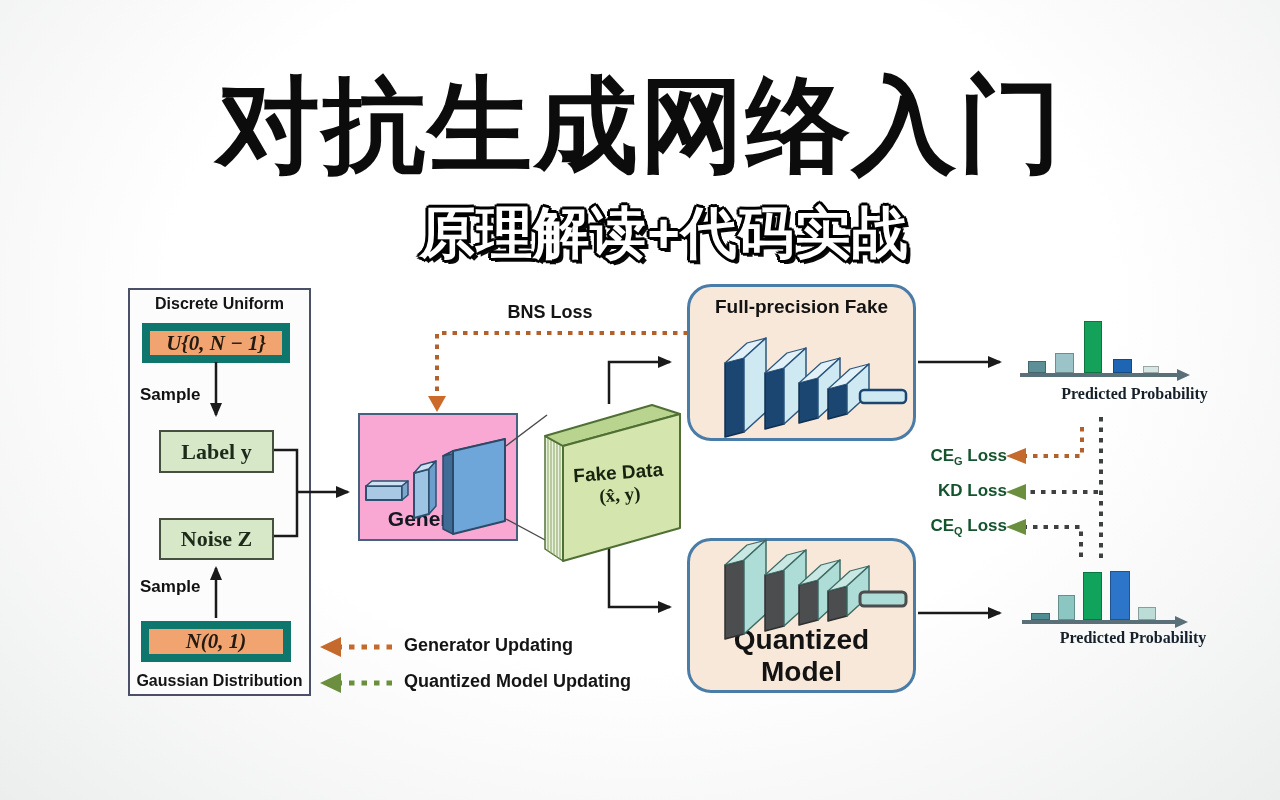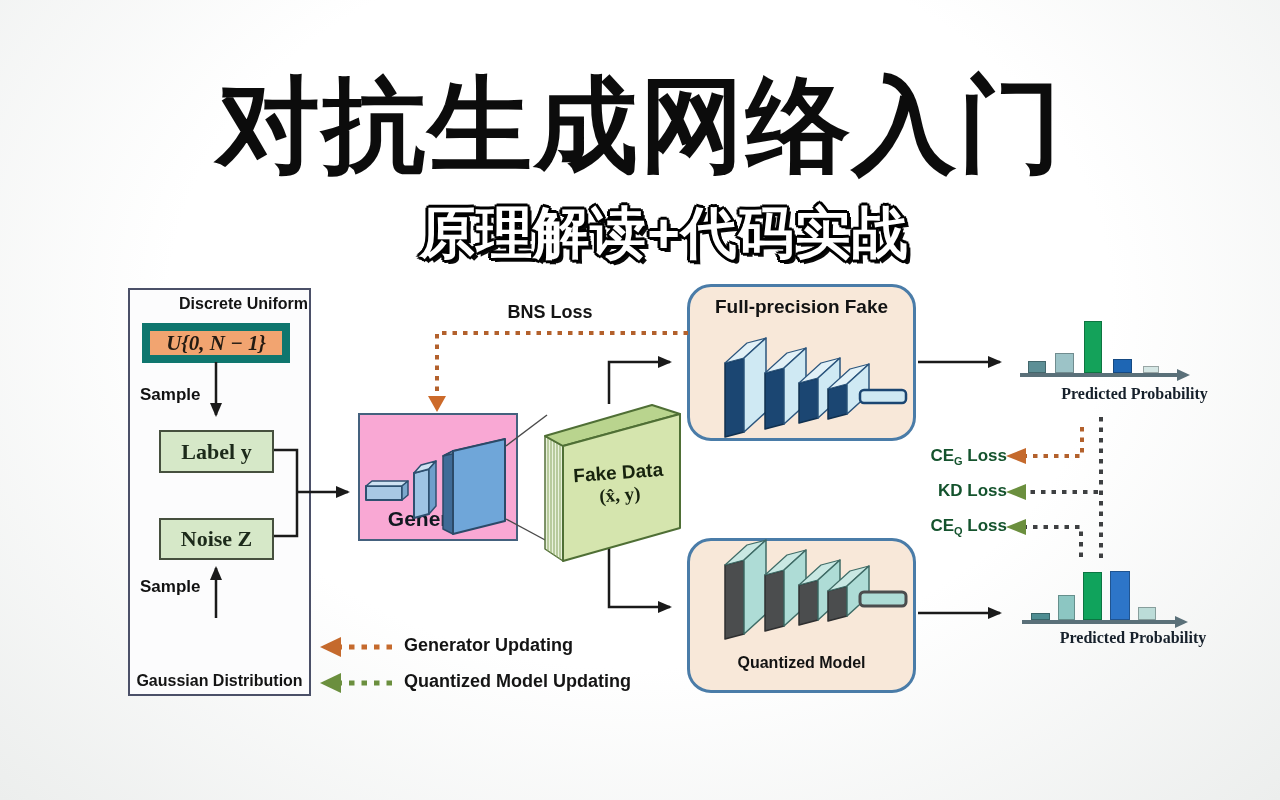--- a/index.html
+++ b/index.html
@@ -19,21 +19,21 @@
     font-size:56px;font-weight:800;color:#ffffff;letter-spacing:1px;
     text-shadow:3px 0 0 #000,-3px 0 0 #000,0 3px 0 #000,0 -3px 0 #000,
       2px 2px 0 #000,-2px -2px 0 #000,2px -2px 0 #000,-2px 2px 0 #000,4px 4px 0 #0a0a0a;
     padding-left:24px;
   }
   
   .panel{
     left:128px;top:288px;width:183px;height:408px;
     background:#fcfcfd;border:2px solid #4b5068;box-sizing:border-box;
   }
-  .panel-header{left:0;top:5px;width:100%;text-align:center;font-size:16px;font-weight:bold;color:#141414;padding-left:24px;}
+  .panel-header{left:0;top:5px;width:100%;text-align:center;font-size:16px;font-weight:bold;color:#141414;}
   .panel-footer{left:0;bottom:4px;width:100%;text-align:center;font-size:16px;font-weight:bold;color:#141414;}
   .obox{
     background:#f2a470;border:8px solid #0f766e;box-sizing:border-box;
     display:flex;align-items:center;justify-content:center;
     font-family:"Liberation Serif", serif;font-weight:bold;font-style:italic;
     font-size:21px;color:#231a12;
   }
   .gbox{
     background:#d6e8c8;border:2px solid #46503e;box-sizing:border-box;
     display:flex;align-items:center;justify-content:center;
@@ -82,32 +82,33 @@
 <div class="abs main-title">对抗生成网络入门</div>
 <div class="abs subtitle">原理解读+代码实战</div>
 
 <div class="abs panel">
   <div class="abs panel-header">Discrete Uniform</div>
   <div class="abs obox" style="left:12px;top:33px;width:148px;height:40px;">U{0, N − 1}</div>
   <div class="abs sample" style="left:10px;top:95px;">Sample</div>
   <div class="abs gbox" style="left:29px;top:228px;width:115px;height:42px;">Noise Z</div>
   <div class="abs gbox" style="left:29px;top:140px;width:115px;height:43px;">Label y</div>
   <div class="abs sample" style="left:10px;top:287px;">Sample</div>
+  <div class="abs obox" style="left:11px;top:331px;width:150px;height:41px;">N(0, 1)</div>
   <div class="abs panel-footer">Gaussian Distribution</div>
 </div>
 
 <div class="abs generator-box">
   <div class="abs generator-label">Generator</div>
 </div>
 
 <div class="abs model-box fp-box">
   <div class="abs model-title" style="top:9px;font-size:19px;">Full-precision Fake</div>
 </div>
 <div class="abs model-box q-box">
-  <div class="abs model-title" style="bottom:18px;font-size:16px;">Quantized Model</div>
+  <div class="abs model-title" style="bottom:2px;font-size:28px;">Quantized Model</div>
 </div>
 
 <div class="abs bns-label">BNS Loss</div>
 
 <div class="abs loss-row" style="top:446px;"><span>CE</span><sub>G</sub><span> Loss</span></div>
 <div class="abs loss-row" style="top:481px;"><span>KD</span><sub></sub><span> Loss</span></div>
 <div class="abs loss-row" style="top:516px;"><span>CE</span><sub>Q</sub><span> Loss</span></div>
 
 <div class="abs legend-label" style="top:635px;">Generator Updating</div>
 <div class="abs legend-label" style="top:671px;">Quantized Model Updating</div>

